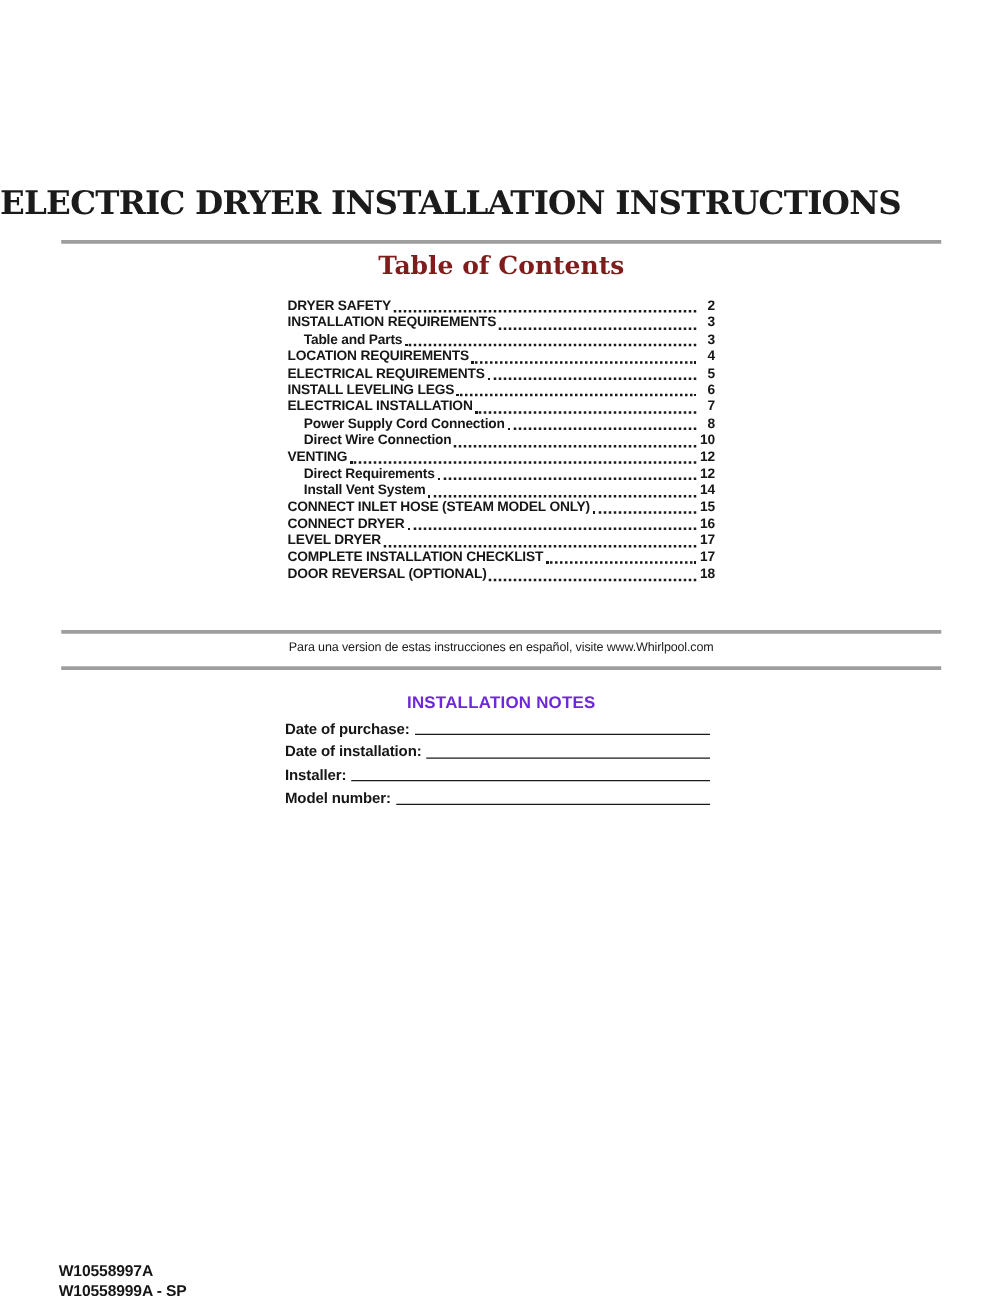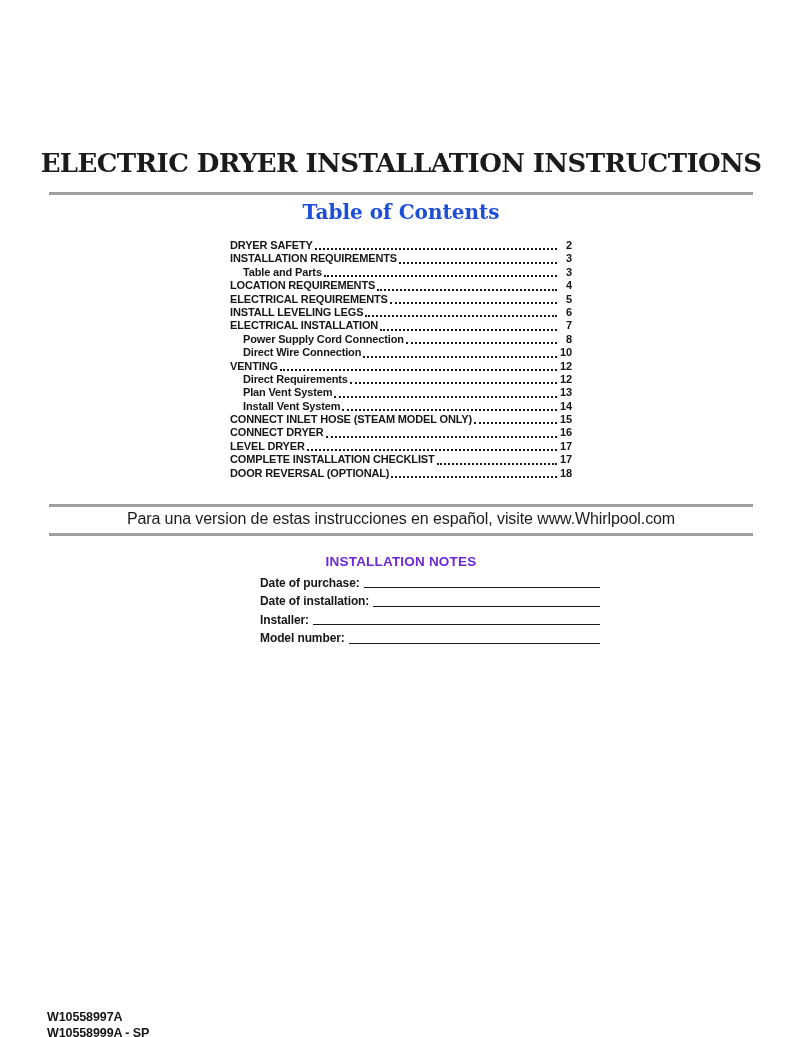--- a/index.html
+++ b/index.html
@@ -7,72 +7,70 @@
     position:relative;
     width:802px;height:1037px;
     background:#ffffff;
     color:#161616;
     font-family:"Liberation Sans",sans-serif;
     overflow:hidden;
   }
   
   .doc-title{
     position:absolute;top:147px;left:0;width:100%;
-    text-align:center;
     font-family:"DejaVu Serif","Liberation Serif",serif;
     font-weight:bold;
     font-size:26px;line-height:32px;
     letter-spacing:-0.6px;
     color:#1b1b1b;
     white-space:nowrap;
   }
   
   .rule{position:absolute;left:49px;width:704px;height:3px;background:#9e9e9e;}
   .rule-1{top:192px;}
   .rule-2{top:504px;}
   .rule-3{top:533px;}
   
   .toc-title{
     position:absolute;top:200px;left:0;width:100%;
     text-align:center;
     font-family:"DejaVu Serif","Liberation Serif",serif;
     font-weight:bold;
     font-size:20px;line-height:24px;
-    color:#1d4ed8;
+    color:#7f1d1d;
   }
   
   .toc{
     position:absolute;top:239px;left:230px;width:342px;
     font-size:11px;font-weight:bold;letter-spacing:-0.15px;
     color:#161616;
   }
   .toc-row{display:flex;height:13.4px;line-height:13.4px;}
   .toc-row.indent{padding-left:13px;}
   .toc-row .lbl{white-space:nowrap;}
   .toc-row .dots{flex:1;border-bottom:2px dotted #1a1a1a;margin:0 2px 2px 2px;min-width:8px;}
   .toc-row .num{text-align:right;min-width:13px;white-space:nowrap;}
   
   .notice{
     position:absolute;top:511px;left:0;width:100%;
     text-align:center;
-    font-size:16px;line-height:16px;
+    font-size:10px;line-height:16px;
     letter-spacing:-0.1px;
     color:#1b1b1b;
   }
   
   .notes-heading{
     position:absolute;top:554px;left:0;width:100%;
     text-align:center;
     font-size:13.5px;font-weight:bold;letter-spacing:0.2px;
     color:#6d28d9;
   }
   .notes{
     position:absolute;top:572px;left:228px;width:340px;
     font-size:12px;
-    margin-left:32px;
   }
   .field-row{display:flex;align-items:flex-end;height:18.5px;}
   .field-row .flabel{font-weight:bold;white-space:nowrap;line-height:15px;letter-spacing:-0.1px;}
   .field-row .fline{flex:1;border-bottom:1.5px solid #1a1a1a;margin:0 0 2.5px 4px;}
   
   .footer{
     position:absolute;left:47px;top:1009px;
     font-size:12.5px;font-weight:bold;line-height:16px;
     letter-spacing:-0.1px;
     color:#161616;
@@ -149,25 +147,20 @@
     <span class="dots"></span>
     <span class="num">12</span>
   </div>
 
   <div class="toc-row indent">
     <span class="lbl">Direct Requirements</span>
     <span class="dots"></span>
     <span class="num">12</span>
   </div>
 
-  <div class="toc-row indent">
-    <span class="lbl">Plan Vent System</span>
-    <span class="dots"></span>
-    <span class="num">13</span>
-  </div>
 
   <div class="toc-row indent">
     <span class="lbl">Install Vent System</span>
     <span class="dots"></span>
     <span class="num">14</span>
   </div>
 
   <div class="toc-row">
     <span class="lbl">CONNECT INLET HOSE (STEAM MODEL ONLY)</span>
     <span class="dots"></span>

